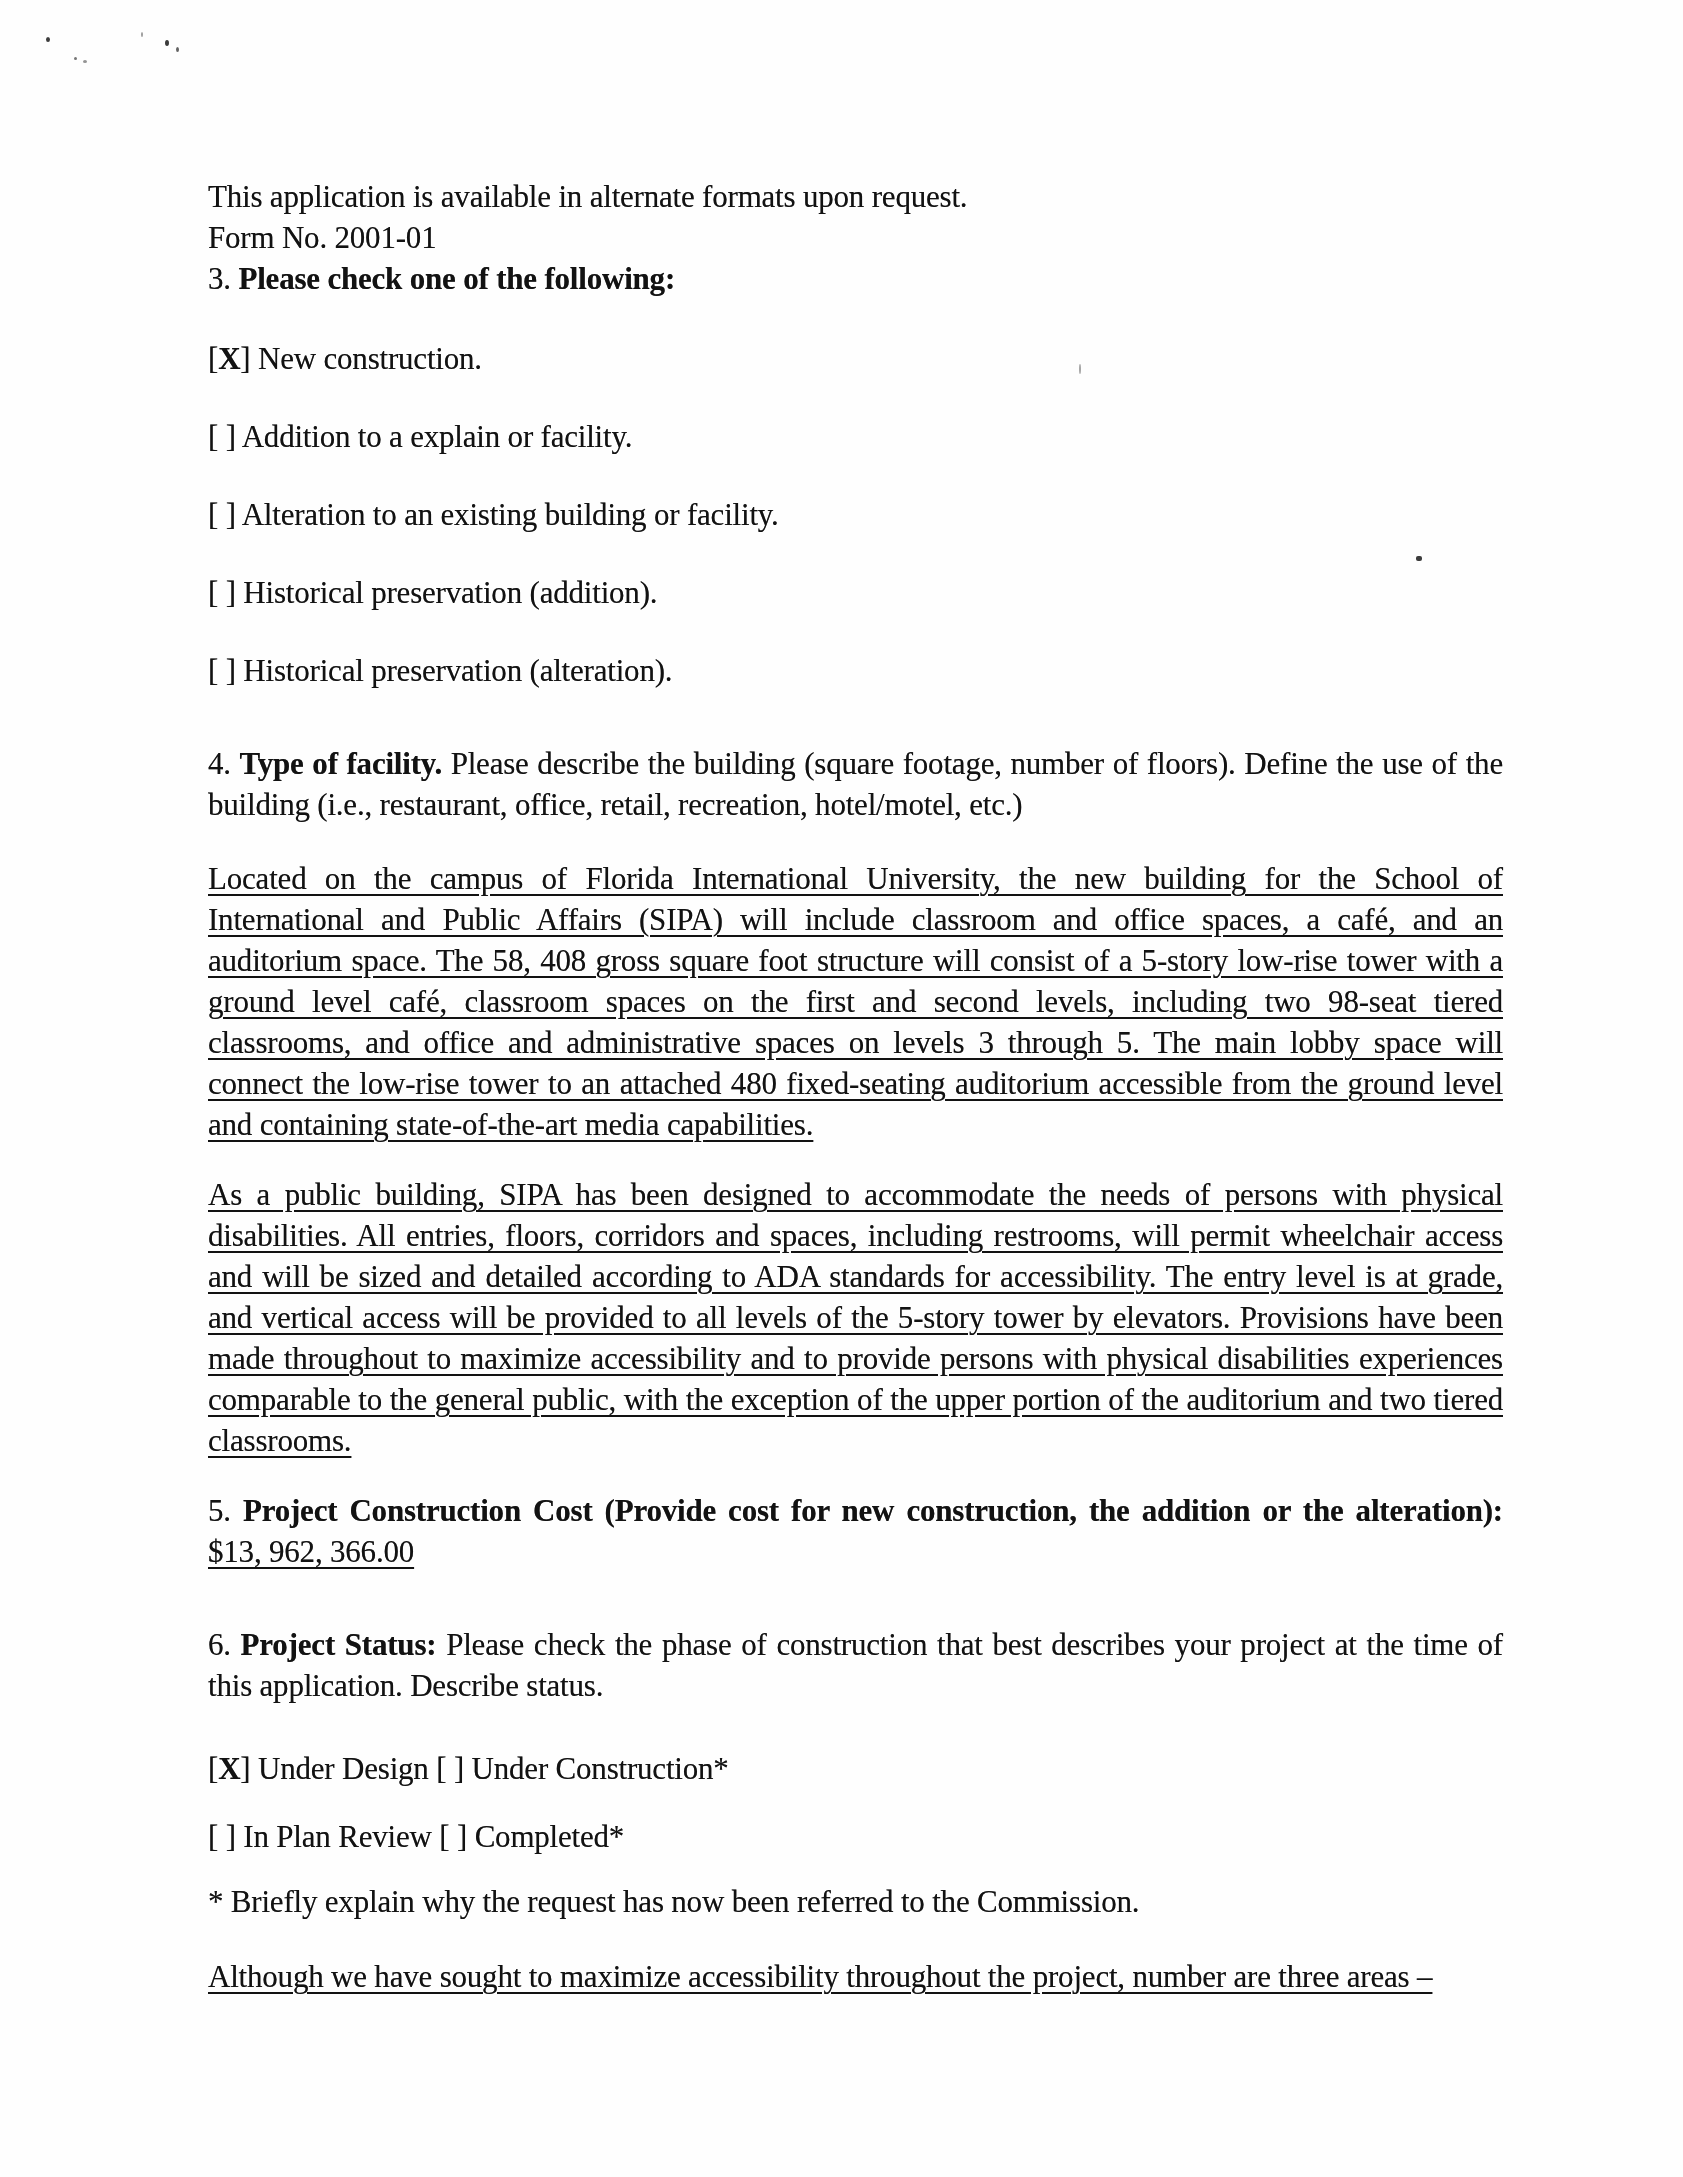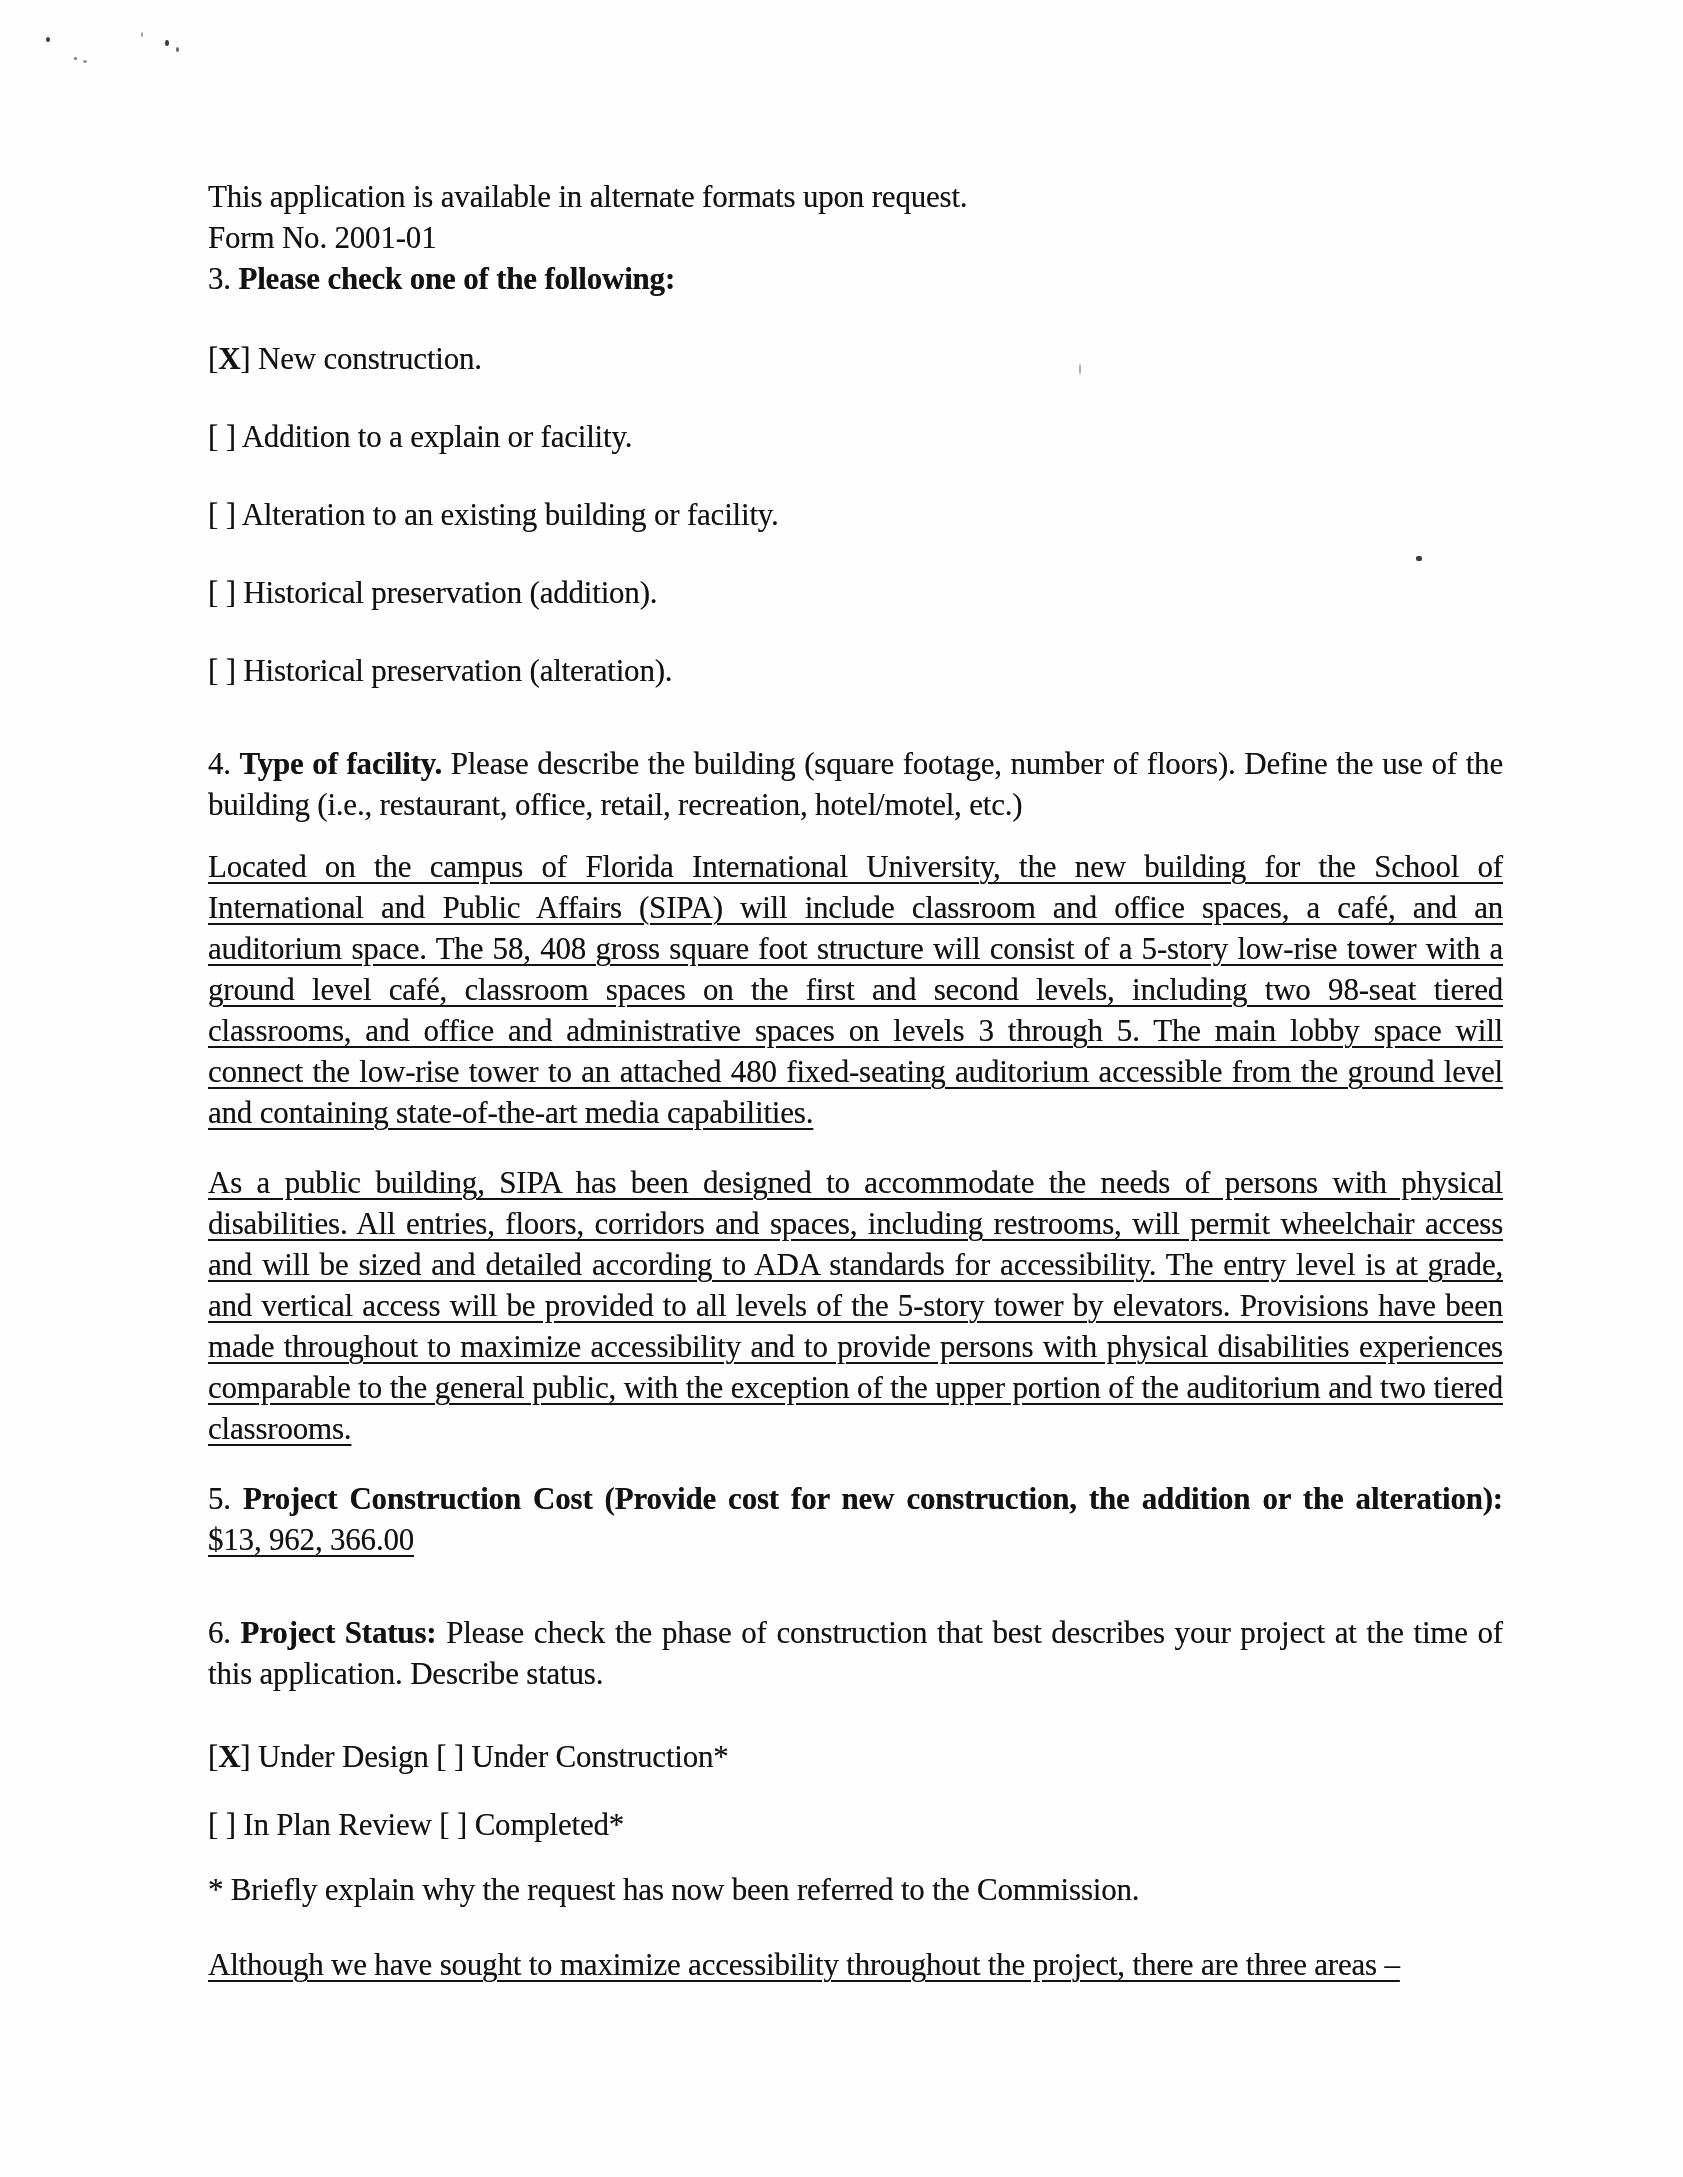--- a/index.html
+++ b/index.html
@@ -24,21 +24,21 @@
     text-shadow: 0 0 0.6px rgba(10,10,10,0.55);
   }
   p { margin: 0; padding: 0; }
   .jt { text-align: justify; text-justify: inter-word; }
   .ul { text-decoration: underline; text-decoration-thickness: 2.4px; text-underline-offset: 5px; }
   b, .b { font-weight: bold; }
   .mark b { font-weight: bold; }
   
   .mt-27 { margin-top: 27px; }
   .mt-29 { margin-top: 29px; }
-  .mt-33 { margin-top: 21px; }
+  .mt-33 { margin-top: 33px; }
   .mt-34 { margin-top: 34px; }
   .mt-37 { margin-top: 37px; }
   .mt-39 { margin-top: 39px; }
   .mt-40 { margin-top: 52px; }
   .mt-41 { margin-top: 24px; }
   .mt-42 { margin-top: 42px; }
   
   .sp {
     position: absolute;
     background: #3c3c3c;
@@ -85,17 +85,17 @@
     <p class="mt-29 jt"><span>5.</span> <b>Project Construction Cost (Provide cost for new construction, the addition or the alteration):</b> <span class="ul">$13, 962, 366.00</span></p>
 
     <p class="mt-40 jt"><span>6.</span> <b>Project Status:</b> <span>Please check the phase of construction that best describes your project at the time of this application. Describe status.</span></p>
 
     <p class="mt-42"><span class="mark"><span>[</span><b>X</b><span>]</span></span> <span>Under Design</span> <span class="mark">[ ]</span> <span>Under Construction*</span></p>
 
     <p class="mt-27"><span class="mark">[ ]</span> <span>In Plan Review</span> <span class="mark">[ ]</span> <span>Completed*</span></p>
 
     <p class="mt-41">* Briefly explain why the request has now been referred to the Commission.</p>
 
-    <p class="mt-34 ul">Although we have sought to maximize accessibility throughout the project, there are three areas –</p>
+    <p class="mt-34 ul">Although we have sought to maximize accessibility throughout the project, number are three areas –</p>
 
   </div>
 </div>
 
 
 </body></html>

